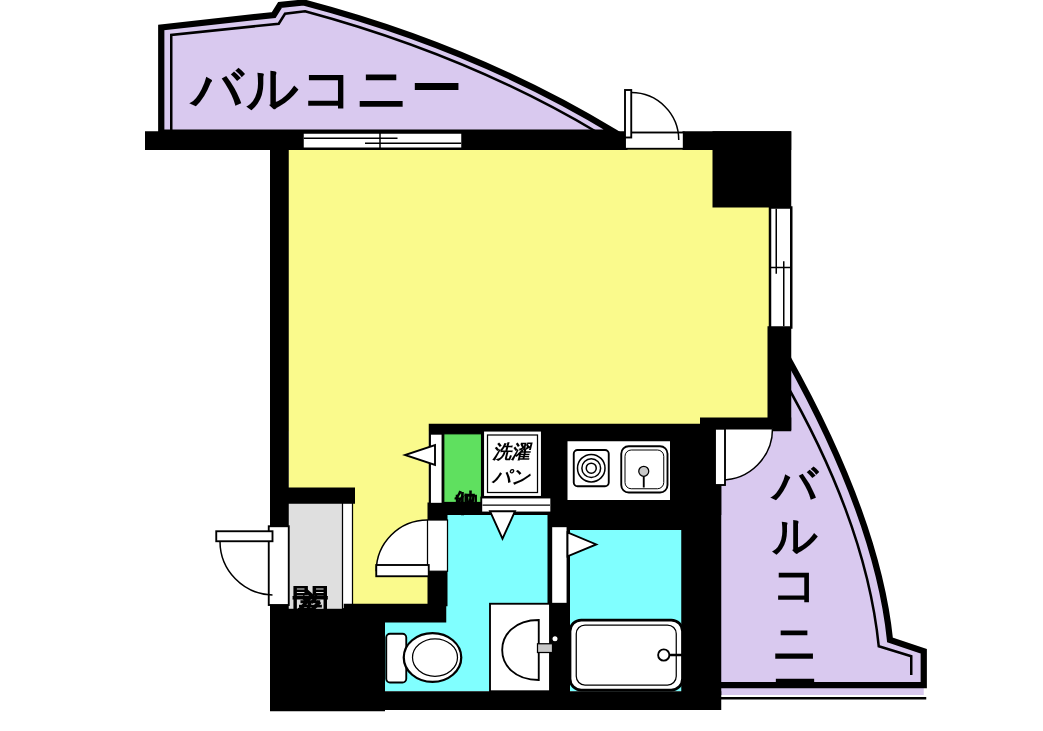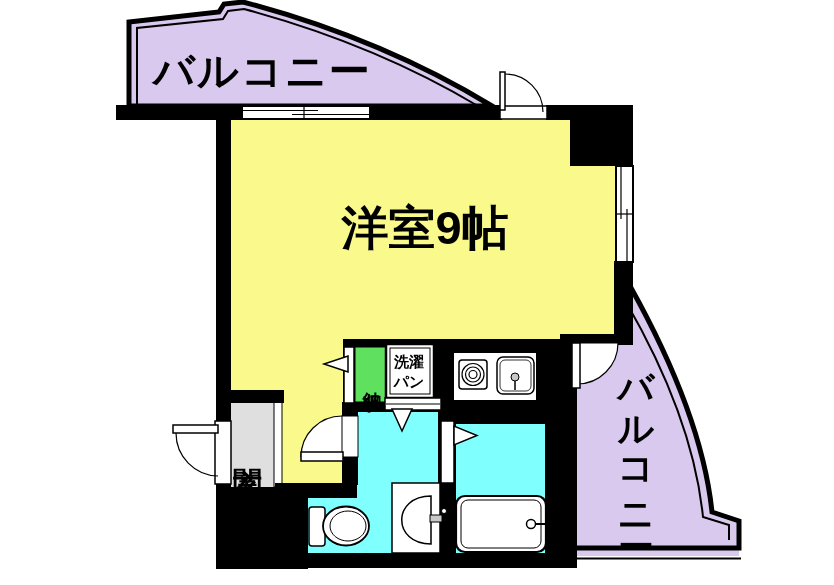--- a/index.html
+++ b/index.html
@@ -7,21 +7,21 @@
     position:relative; width:744px; height:585px; background:#ffffff;
     font-family:"Liberation Sans","DejaVu Sans",sans-serif; overflow:hidden;
   }
   .plan-svg { position:absolute; left:0; top:0; }
   .lbl { position:absolute; color:#000; white-space:nowrap; }
   .vtext { writing-mode:vertical-rl; text-orientation:mixed; text-align:center; }
   .vup   { writing-mode:vertical-rl; text-orientation:upright; text-align:center; }
   .lbl-balcony-top  { left:153px; top:44px;  width:232px; font-size:41px; font-weight:bold; letter-spacing:2px; }
   .lbl-main-room    { left:318px; top:197px; width:214px; font-size:47px; font-weight:bold; text-align:center; }
   .lbl-closet       { left:360px; top:349px; width:22px; height:55px;  font-size:19px; font-weight:bold; line-height:1.0; }
-  .lbl-pan          { left:391px; top:352px; width:36px; font-size:15px; font-weight:bold; text-align:center; line-height:1.3; white-space:normal; }
+  .lbl-pan          { left:391px; top:352px; width:36px; font-size:15px; font-weight:bold; text-align:center; line-height:1.3; white-space:normal;font-style:italic; }
   .lbl-entrance     { left:237px; top:404px; width:31px; height:82px;  font-size:29px; font-weight:bold; }
   .lbl-ps           { left:227px; top:499px; width:27px; height:58px;  font-size:25px; }
   .lbl-balcony-right{ left:622px; top:327px; width:38px; height:224px; font-size:36px; font-weight:bold; letter-spacing:4px; }
 </style>
 </head>
 <body>
 
 <div class="plan-wrap">
   <svg class="plan-svg" width="834" height="585" viewBox="0 0 834 585">
 
@@ -159,19 +159,18 @@
 
     <g>
       <rect x="456" y="496" width="90" height="56" rx="9" fill="#fff" stroke="#000" stroke-width="2.2"></rect>
       <rect x="461" y="500" width="80" height="48" rx="7" fill="none" stroke="#000" stroke-width="1"></rect>
       <circle cx="531" cy="524" r="4.5" fill="#fff" stroke="#000" stroke-width="1.5"></circle>
       <line x1="535.5" y1="524" x2="547" y2="524" stroke="#000" stroke-width="2"></line>
     </g>
   </svg>
 
   <div class="lbl lbl-balcony-top">バルコニー</div>
-  <div class="lbl lbl-main-room">洋室9帖</div>
   <div class="lbl lbl-closet vtext">収納</div>
   <div class="lbl lbl-pan">洗濯パン</div>
   <div class="lbl lbl-entrance vtext">玄関</div>
   <div class="lbl lbl-ps vup">PS</div>
   <div class="lbl lbl-balcony-right vtext">バルコニー</div>
 </div>
 
 </body></html>

